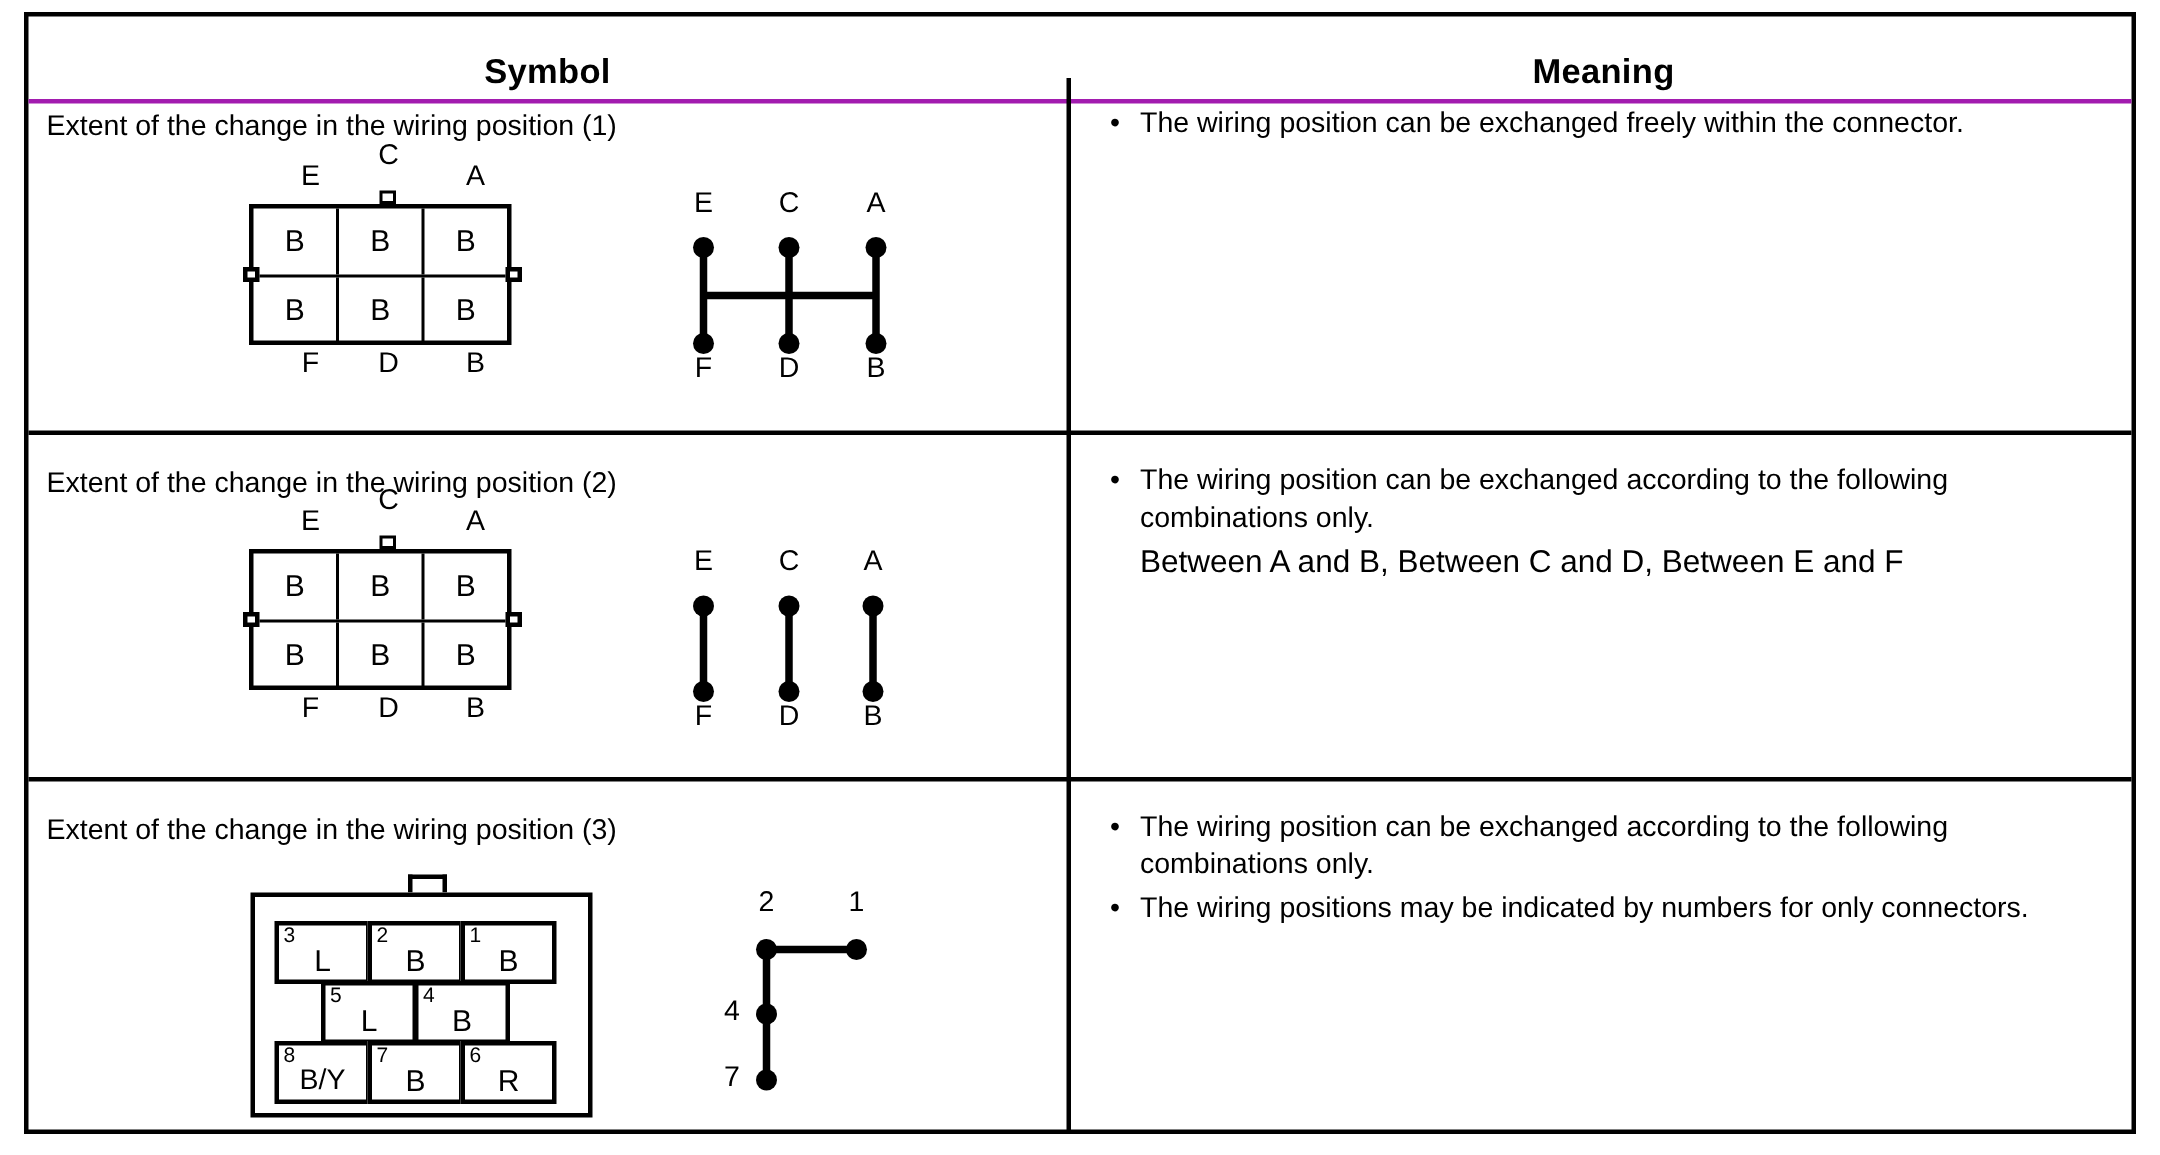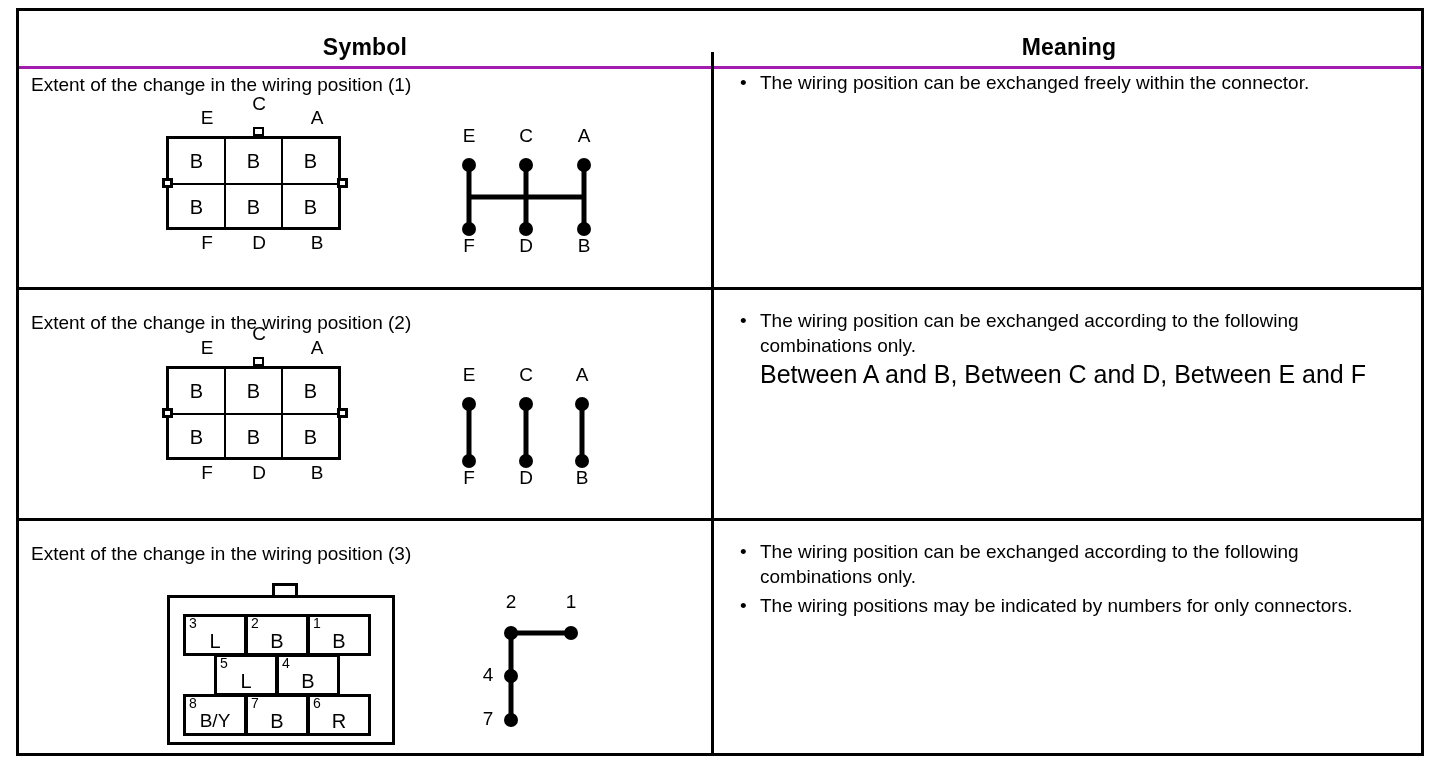--- a/index.html
+++ b/index.html
@@ -113,21 +113,21 @@
   }
   .mitem .bullet {
     position: absolute;
     left: 6px;
     top: 0px;
     font-size: 19px;
     line-height: 25px;
   }
   .msub {
     padding-left: 26px;
-    font-size: 25px;
+    font-size: 21px;
     line-height: 25px;
     margin-bottom: 4px;
   }
 
   
   .conn6 {
     position: absolute;
     width: 175px;
     height: 94px;
     border: 3px solid #000;

